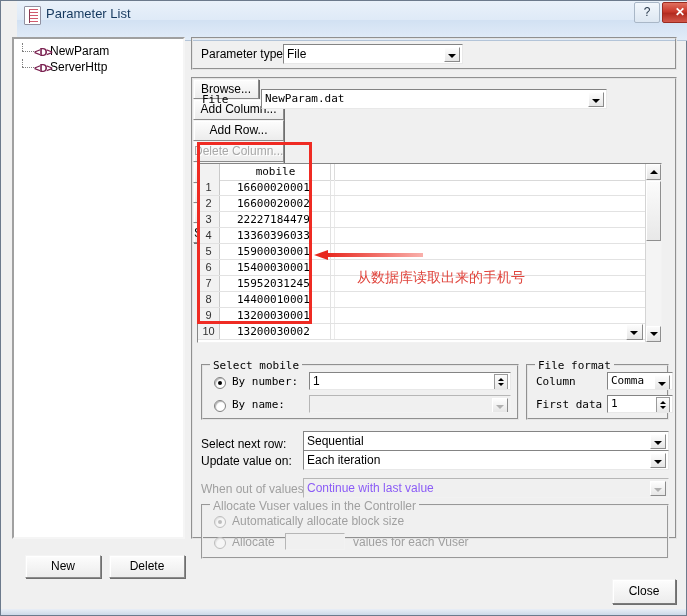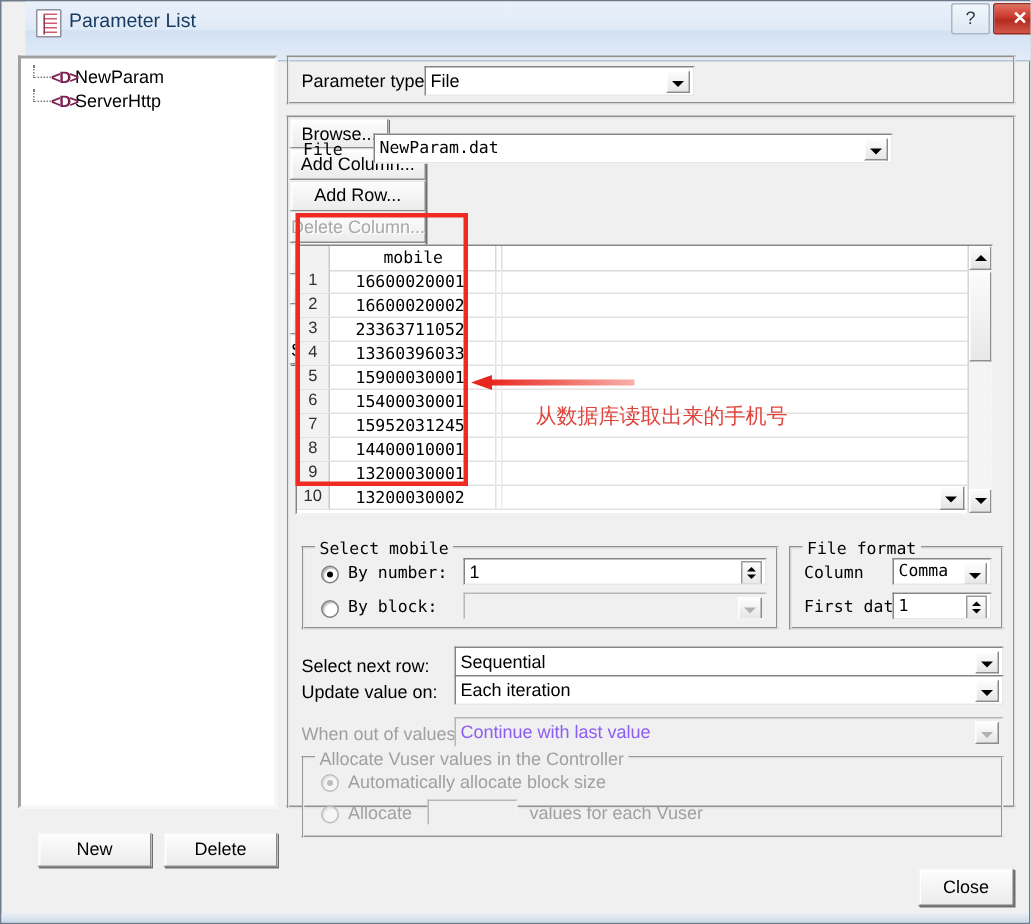--- a/index.html
+++ b/index.html
@@ -179,21 +179,21 @@
     border-color: #848484 #e8e8e8 #e8e8e8 #848484;
     box-sizing: border-box;
     height: 20px;
     line-height: 18px;
     font-size: 12px;
     padding-left: 3px;
     color: #000;
     overflow: hidden;
     white-space: nowrap;
   }
-  .combo.mono { font-family:"DejaVu Sans Mono","Liberation Mono",monospace; font-size: 11px; }
+  .combo.mono { font-family:"DejaVu Sans Mono","Liberation Mono",monospace; font-size: 11px; margin-left: 12px; }
   .combo.dim { background:#f0f0f0; color:#8b5cf6; border-color:#b6b6b6 #f2f2f2 #f2f2f2 #b6b6b6; }
   .combo .arrow {
     position: absolute;
     right: 2px; top: 2px;
     width: 16px; height: 15px;
     background: linear-gradient(to bottom,#fdfdfd,#e6e6e6);
     border: 1px solid;
     border-color: #ffffff #8b8b8b #8b8b8b #ffffff;
     box-sizing: border-box;
   }
@@ -461,21 +461,21 @@
 
     <div class="group" style="left:8px; top:285px; width:318px; height:56px;">
       <div class="legend lbl mono">Select mobile</div>
       <div class="radio on" style="left:11px; top:11px;"></div>
       <div class="lbl mono" style="left:29px; top:9px;">By number:</div>
       <div class="combo" style="left:106px; top:6px; width:202px; height:18px; line-height:16px;">
         <span>1</span>
         <span class="spin"></span>
       </div>
       <div class="radio" style="left:11px; top:34px;"></div>
-      <div class="lbl mono" style="left:29px; top:32px;">By block:</div>
+      <div class="lbl mono" style="left:29px; top:32px;">By name:</div>
       <div class="combo dim" style="left:106px; top:29px; width:202px; height:18px; line-height:16px;">
         <span></span>
         <span class="arrow"></span>
       </div>
     </div>
 
     <div class="group" style="left:333px; top:285px; width:143px; height:56px;">
       <div class="legend lbl mono">File format</div>
       <div class="lbl mono" style="left:8px; top:9px;">Column</div>
       <div class="combo mono" style="left:67px; top:6px; width:66px; height:18px; line-height:16px;">
@@ -532,21 +532,21 @@
       <div class="cell">16600020001</div>
       <div class="cell2"></div>
     </div>
     <div class="grid-row" style="top:32px;">
       <div class="rowhdr">2</div>
       <div class="cell">16600020002</div>
       <div class="cell2"></div>
     </div>
     <div class="grid-row" style="top:48px;">
       <div class="rowhdr">3</div>
-      <div class="cell">23363711052</div>
+      <div class="cell">22227184479</div>
       <div class="cell2"></div>
     </div>
     <div class="grid-row" style="top:64px;">
       <div class="rowhdr">4</div>
       <div class="cell">13360396033</div>
       <div class="cell2"></div>
     </div>
     <div class="grid-row" style="top:80px;">
       <div class="rowhdr">5</div>
       <div class="cell">15900030001</div>

